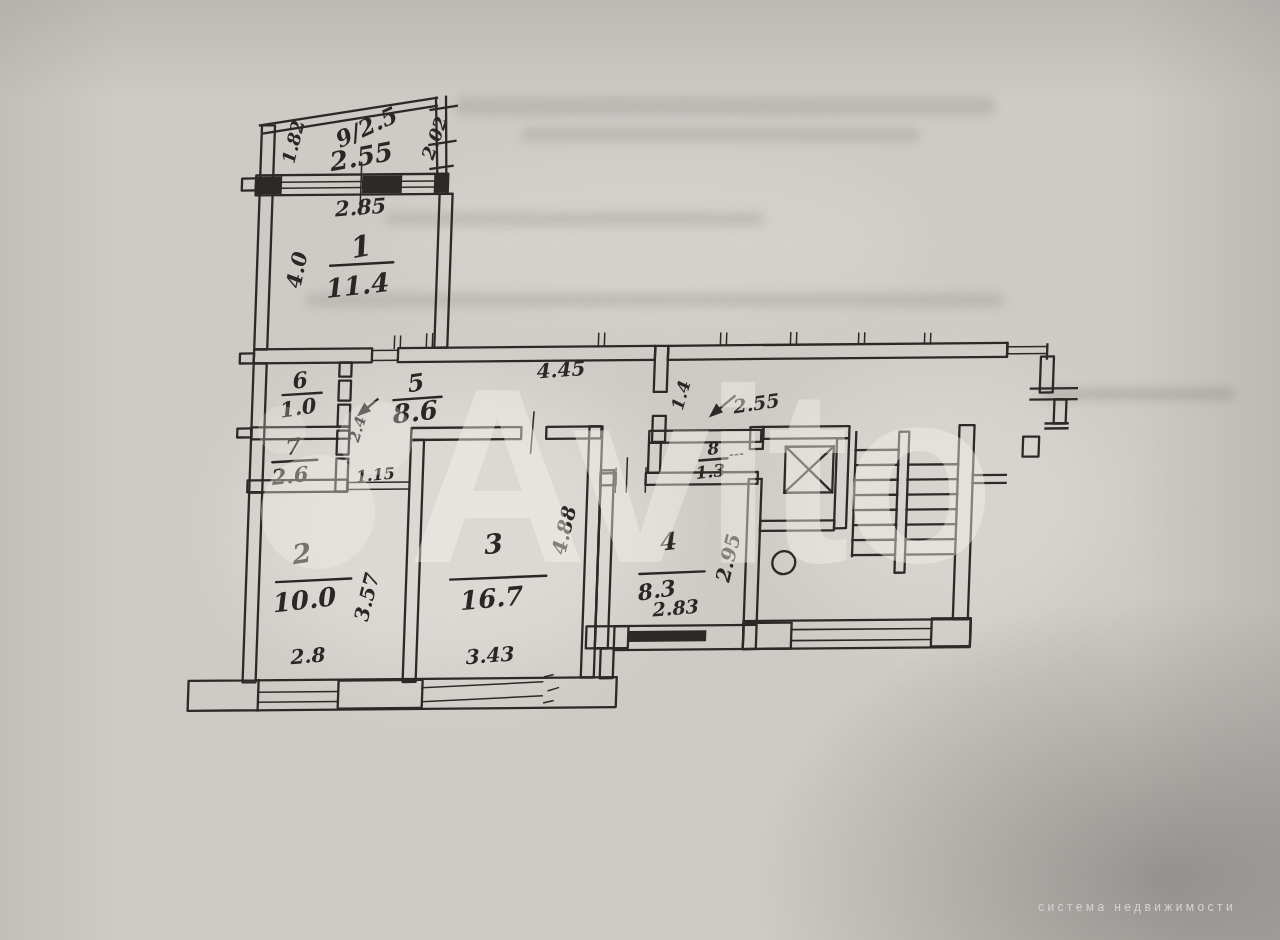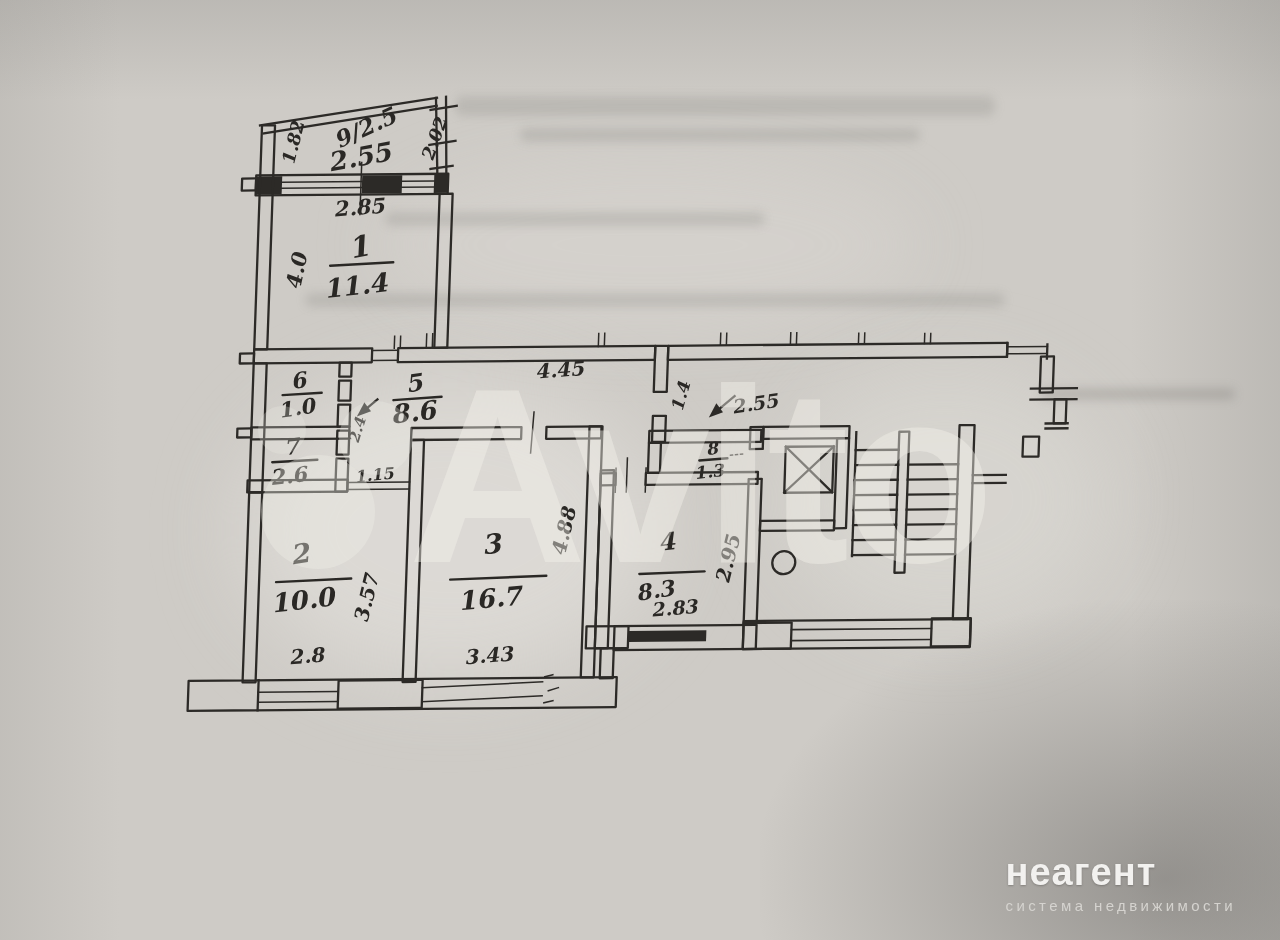--- a/index.html
+++ b/index.html
@@ -30,21 +30,21 @@
   .t{fill:none;stroke:#2c2a27;stroke-width:1.5;stroke-linecap:square;}
   .f{fill:#2c2a27;stroke:none;}
   .hw{font-family:"DejaVu Serif",serif;font-style:italic;font-weight:bold;fill:#2a2825;}
   .ul{stroke:#2a2825;stroke-width:2.4;stroke-linecap:round;fill:none;}
   .wm-text{font-family:"Liberation Sans",sans-serif;font-weight:bold;
            fill:rgba(243,241,235,.44);letter-spacing:-6px;}
   
   .brand{position:absolute;right:44px;bottom:26px;text-align:left;}
   .brand .nm{font-size:38px;font-weight:bold;color:#f2f1ef;letter-spacing:1px;
              font-family:"Liberation Sans",sans-serif;text-shadow:0 1px 2px rgba(60,58,55,.35);}
-  .brand .tg{margin-top:3px;font-size:15px;color:#d5d3cf;letter-spacing:3.4px;}
+  .brand .tg{margin-top:3px;font-size:12px;color:#d5d3cf;letter-spacing:3.4px;}
 </style>
 </head>
 <body>
 
 <div id="stage">
 
   <div class="fx vt"></div>
   <div class="fx vr"></div>
   <div class="fx vl"></div>
   <div class="fx blob1"></div>
@@ -270,17 +270,16 @@
     <g>
       <circle cx="318" cy="512" r="57" fill="rgba(240,238,232,0.38)"></circle>
       <circle cx="376" cy="438" r="37" fill="rgba(240,238,232,0.30)"></circle>
       <circle cx="282" cy="430" r="24" fill="rgba(240,238,232,0.25)"></circle>
       <text class="wm-text" x="408" y="562" font-size="248">Avito</text>
     </g>
   </svg>
 
   <div class="fx corner"></div>
   <div class="brand">
-    <div class="nm">неагент</div>
     <div class="tg">система недвижимости</div>
   </div>
 
 </div>
 
 </body></html>

